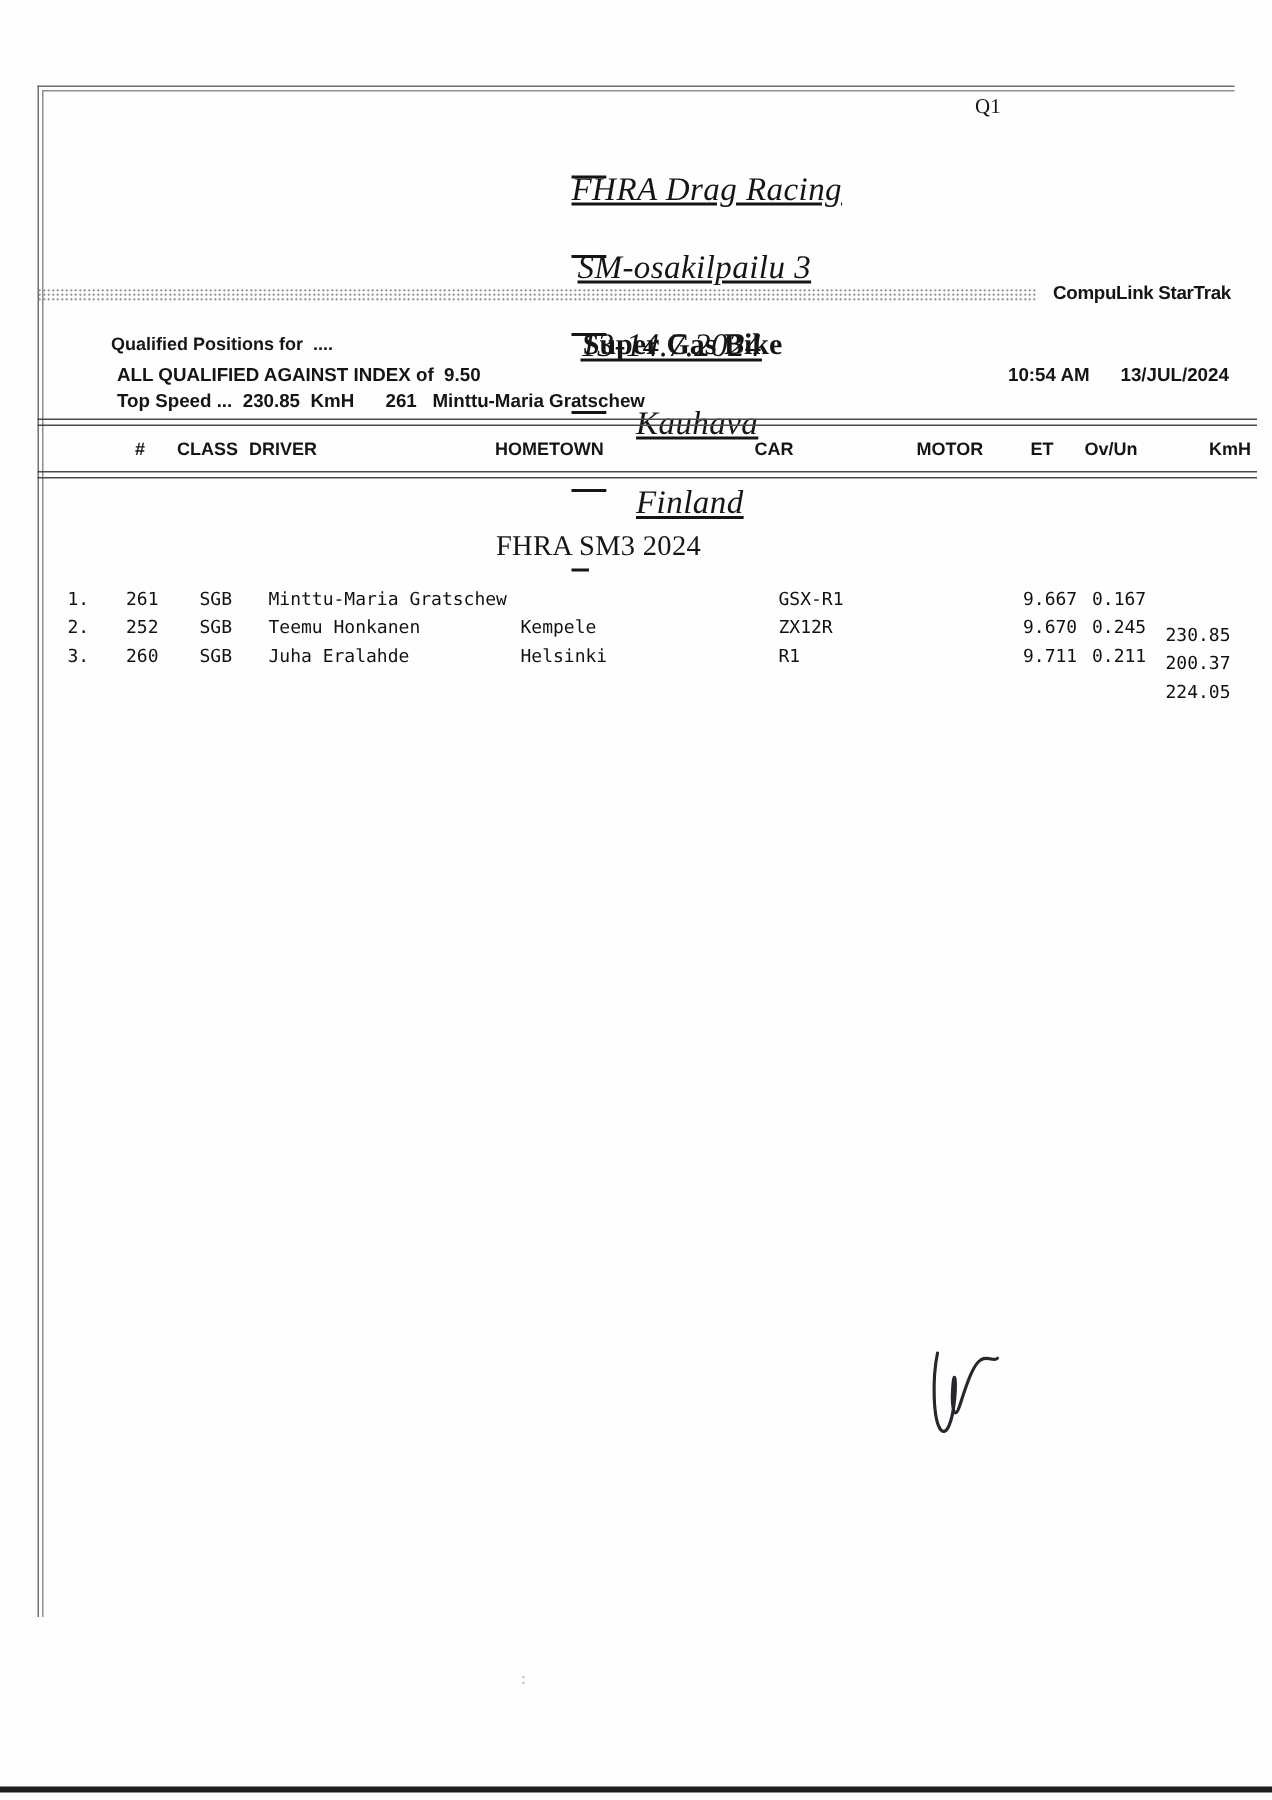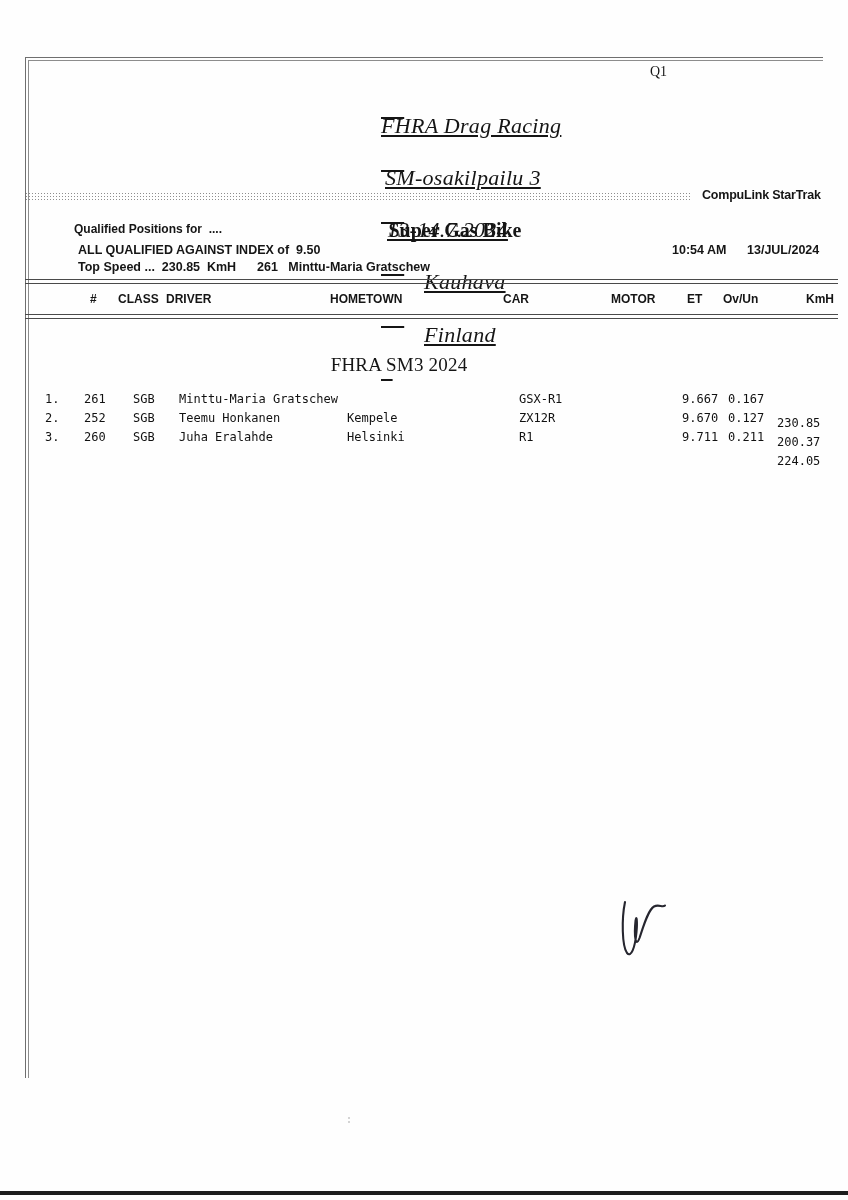--- a/index.html
+++ b/index.html
@@ -123,21 +123,21 @@
     </div>
       <div class="row">
       <span class="c-pos">2.</span>
       <span class="c-num">252</span>
       <span class="c-class">SGB</span>
       <span class="c-driver">Teemu Honkanen</span>
       <span class="c-home">Kempele</span>
       <span class="c-car">ZX12R</span>
       <span class="c-motor"></span>
       <span class="c-et">9.670</span>
-      <span class="c-ovun">0.127</span>
+      <span class="c-ovun">0.245</span>
       <span class="c-kmh">200.37</span>
     </div>
       <div class="row">
       <span class="c-pos">3.</span>
       <span class="c-num">260</span>
       <span class="c-class">SGB</span>
       <span class="c-driver">Juha Eralahde</span>
       <span class="c-home">Helsinki</span>
       <span class="c-car">R1</span>
       <span class="c-motor"></span>

